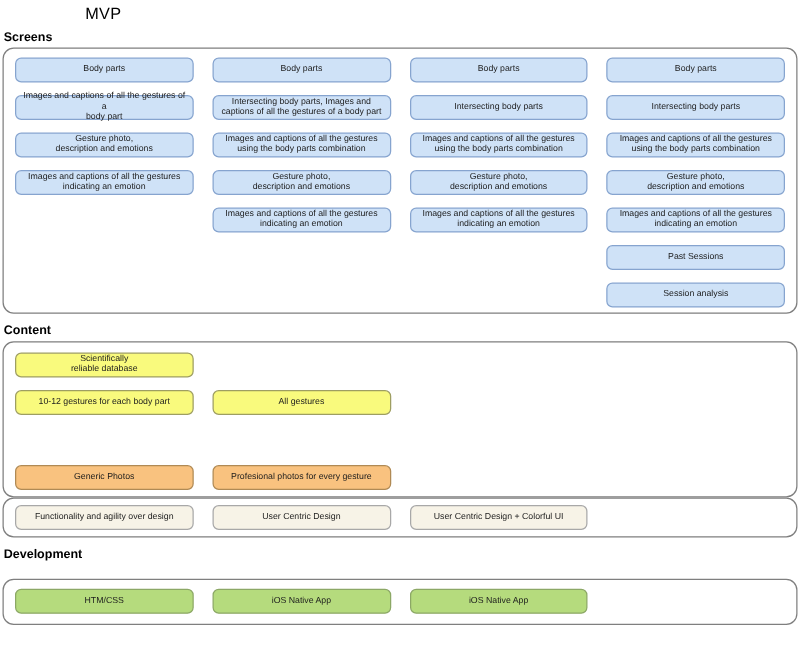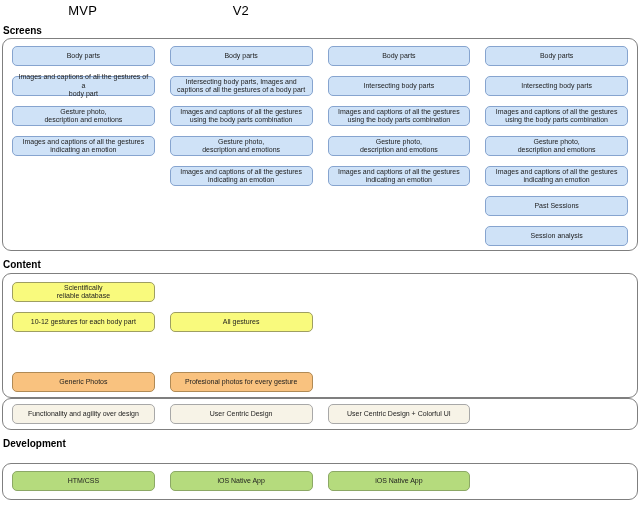--- a/index.html
+++ b/index.html
@@ -49,21 +49,20 @@
   .cream  { background:#f7f3e7; border:1px solid #a8a8a8; }
   .green  { background:#b5db7d; border:1px solid #8ca866; }
 </style>
 </head>
 <body>
 
 <div class="page">
 
   <div class="grid4 header-row">
     <div class="header-cell">MVP</div>
-    <div class="header-cell">V2</div>
   </div>
 
   <div class="section-label lbl-screens">Screens</div>
   <div class="panel">
     <div class="grid4 screens-grid">
 
       <div class="box blue" style="grid-column:1;grid-row:1">Body parts</div>
       <div class="box blue" style="grid-column:1;grid-row:2">Images and captions of all the gestures of a
 body part</div>
       <div class="box blue" style="grid-column:1;grid-row:3">Gesture photo,

